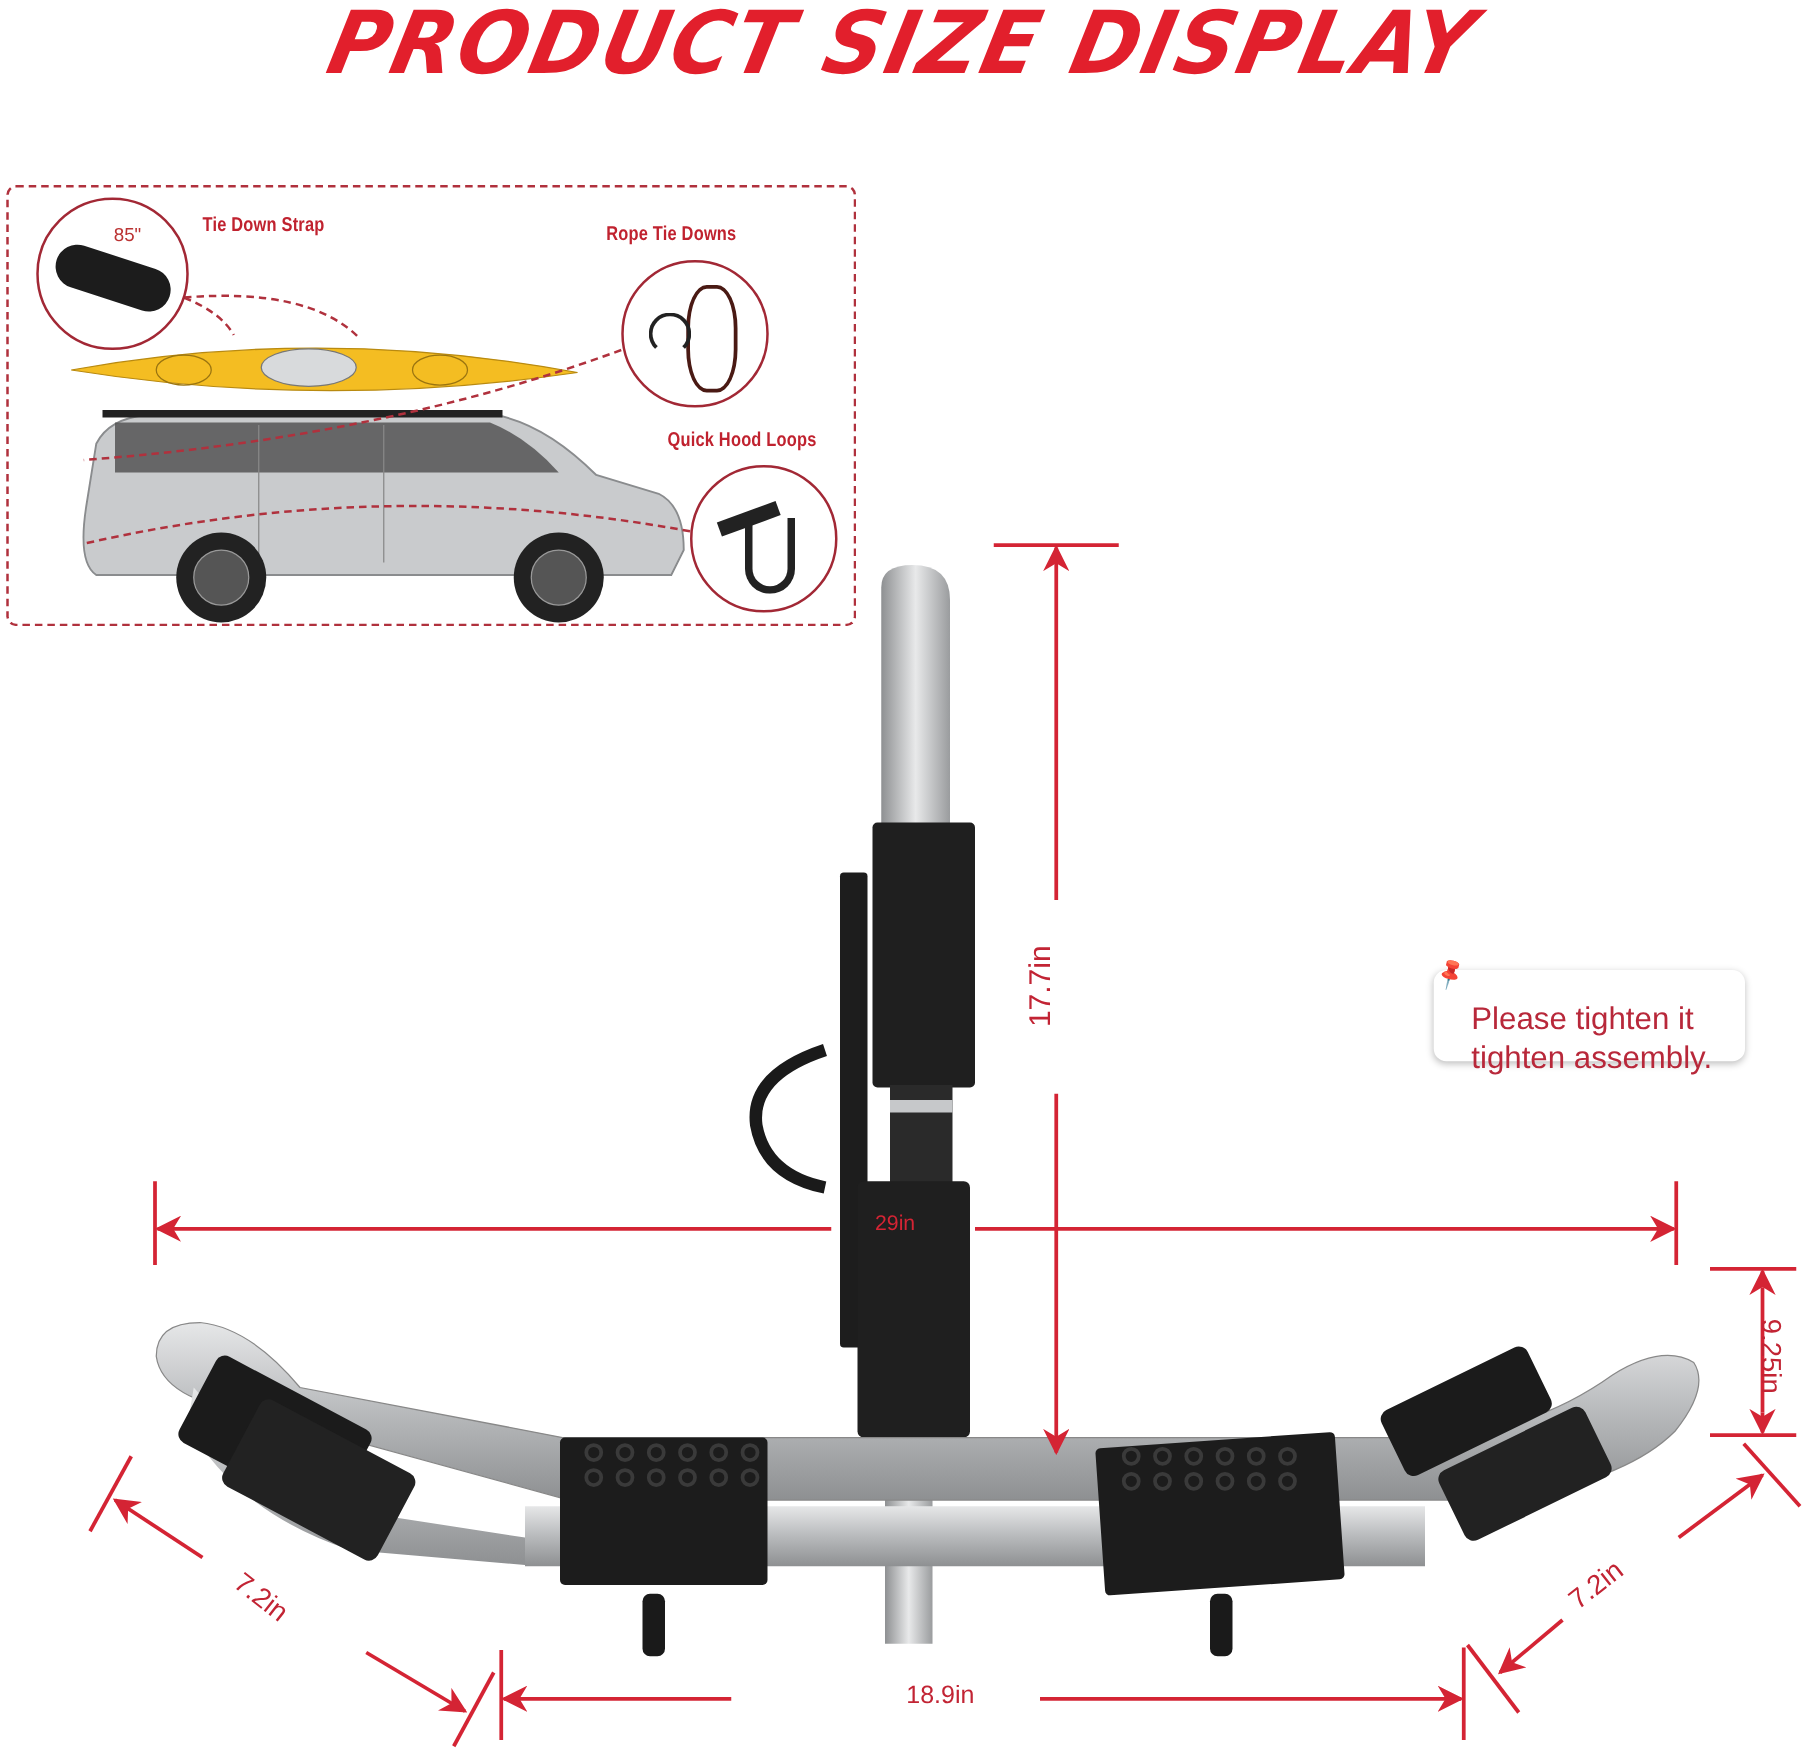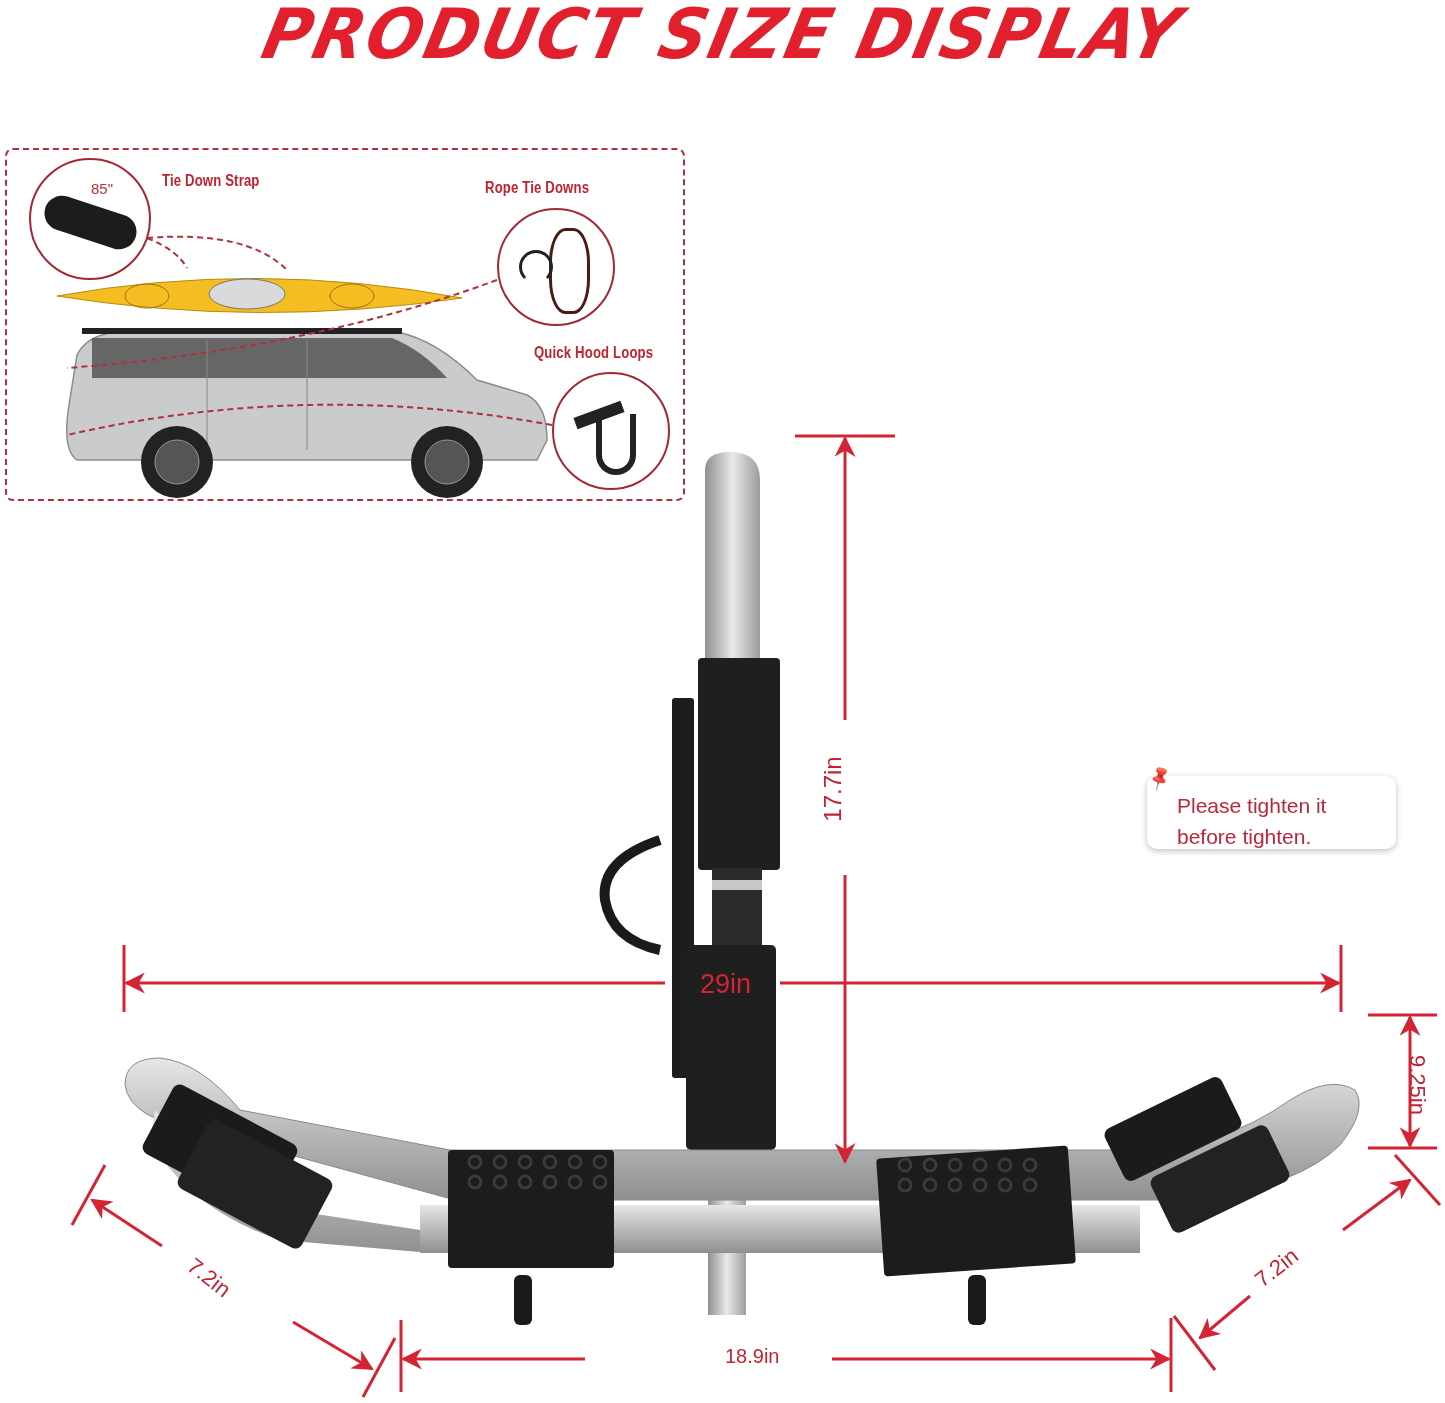--- a/index.html
+++ b/index.html
@@ -3,21 +3,21 @@
 <meta charset="utf-8">
 <style>
   html,body{margin:0;padding:0;background:#fff;}
   body{width:1445px;height:1403px;position:relative;overflow:hidden;font-family:"Liberation Sans",sans-serif;}
   .title{position:absolute;left:0;top:-4px;width:1445px;text-align:center;font-family:"DejaVu Sans",sans-serif;font-weight:bold;font-style:italic;font-size:66px;letter-spacing:2px;color:#e21f2c;transform:skewX(-12deg) scaleY(1.05);}
   .inset{position:absolute;left:5px;top:148px;width:680px;height:353px;border:2px dashed #b0313d;border-radius:8px;box-sizing:border-box;}
   .circ{position:absolute;border:2px solid #a22835;border-radius:50%;background:#fff;box-sizing:border-box;}
   .lbl{position:absolute;font-family:"Liberation Sans",sans-serif;font-weight:bold;font-size:16px;color:#c0222f;transform:scaleX(0.82);transform-origin:left top;letter-spacing:0.2px;}
   .dimtxt{position:absolute;color:#c22434;font-family:"Liberation Sans",sans-serif;font-size:24px;white-space:nowrap;}
   .note{position:absolute;left:1147px;top:776px;width:249px;height:73px;background:#fff;border-radius:10px;box-shadow:0 2px 6px rgba(0,0,0,0.25);}
-  .note-text{position:absolute;left:30px;top:14px;font-size:21px;line-height:31px;color:#b8283a;}
+  .note-text{position:absolute;left:30px;top:24px;font-size:25px;line-height:31px;color:#b8283a;}
   svg{position:absolute;left:0;top:0;}
 </style>
 </head>
 <body>
 
 <div class="title">PRODUCT SIZE DISPLAY</div>
 
 <div class="inset">
   <svg width="680" height="353">
 
@@ -154,25 +154,25 @@
     <line x1="832" y1="1359" x2="1169" y2="1359" marker-end="url(#ar)"></line>
 
     <line x1="1174" y1="1316" x2="1215" y2="1370"></line>
     <line x1="1250" y1="1296" x2="1200" y2="1338" marker-end="url(#ar)"></line>
     <line x1="1343" y1="1230" x2="1410" y2="1180" marker-end="url(#ar)"></line>
     <line x1="1395" y1="1155" x2="1440" y2="1205"></line>
   </g>
 </svg>
 
 <div class="dimtxt" style="left:800px;top:775px;transform:rotate(-90deg);transform-origin:center;">17.7in</div>
-<div class="dimtxt" style="left:700px;top:969px;font-size:27px;color:#d42434;text-align:right;">29in</div>
+<div class="dimtxt" style="left:700px;top:969px;font-size:17px;color:#d42434;text-align:right;">29in</div>
 <div class="dimtxt" style="left:1387px;top:1072px;font-size:22px;transform:rotate(90deg);">9.25in</div>
 <div class="dimtxt" style="left:185px;top:1265px;font-size:22px;transform:rotate(38deg);">7.2in</div>
 <div class="dimtxt" style="left:725px;top:1345px;font-size:20px;">18.9in</div>
 <div class="dimtxt" style="left:1253px;top:1255px;font-size:22px;transform:rotate(-38deg);">7.2in</div>
 
 <div class="note">
   <span style="position:absolute;left:2px;top:-8px;font-size:18px;color:#d42434;transform:rotate(-30deg);">📌</span>
   <div class="note-text">
     <div>Please tighten it</div>
-    <div>before tighten.</div>
+    <div>tighten assembly.</div>
   </div>
 </div>
 
 </body></html>

